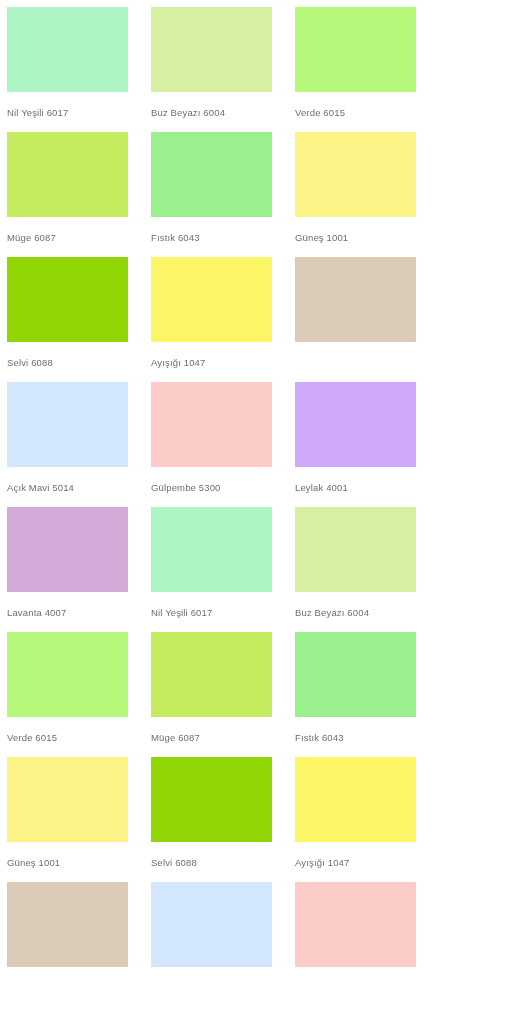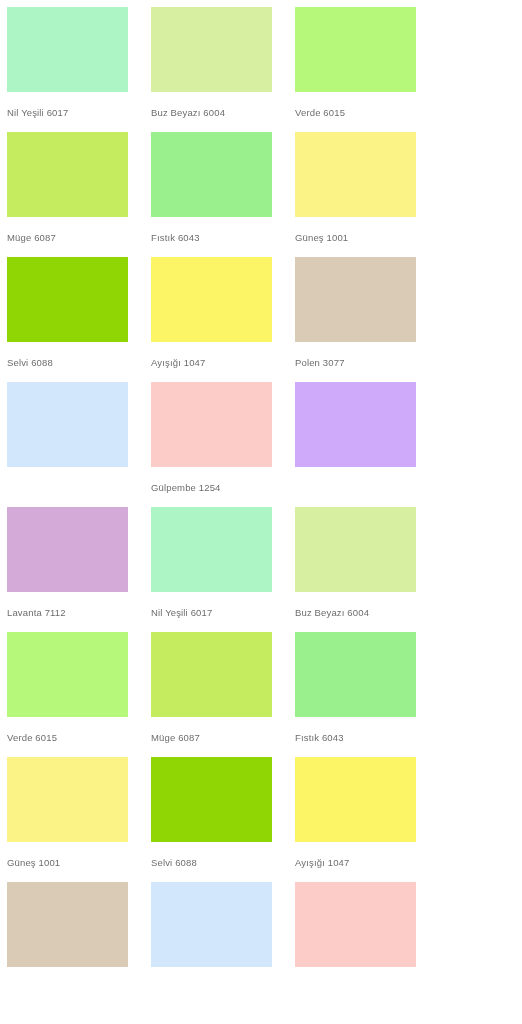--- a/index.html
+++ b/index.html
@@ -80,35 +80,36 @@
     <div class="swatch-cell">
       <div class="swatch-chip" title="Selvi 6088" style="background-color: rgb(144, 214, 5);"></div>
       <span class="swatch-label">Selvi 6088</span>
     </div>
     <div class="swatch-cell">
       <div class="swatch-chip" title="Ayışığı 1047" style="background-color: rgb(252, 245, 102);"></div>
       <span class="swatch-label">Ayışığı 1047</span>
     </div>
     <div class="swatch-cell">
       <div class="swatch-chip" title="Polen 3077" style="background-color: rgb(218, 203, 182);"></div>
-      <span class="swatch-label">Polen 3077</span>
     </div>
     <div class="swatch-cell">
       <div class="swatch-chip" title="Açık Mavi 5014" style="background-color: rgb(210, 231, 251);"></div>
+      <span class="swatch-label">Açık Mavi 5014</span>
     </div>
     <div class="swatch-cell">
       <div class="swatch-chip" title="Gülpembe 3009" style="background-color: rgb(251, 204, 200);"></div>
-      <span class="swatch-label">Gülpembe 1254</span>
+      <span class="swatch-label">Gülpembe 5300</span>
     </div>
     <div class="swatch-cell">
       <div class="swatch-chip" title="Leylak 4001" style="background-color: rgb(207, 170, 251);"></div>
+      <span class="swatch-label">Leylak 4001</span>
     </div>
     <div class="swatch-cell">
       <div class="swatch-chip" title="Lavanta 4007" style="background-color: rgb(212, 171, 216);"></div>
-      <span class="swatch-label">Lavanta 7112</span>
+      <span class="swatch-label">Lavanta 4007</span>
     </div>
     <div class="swatch-cell">
       <div class="swatch-chip" title="Nil Yeşili 6017" style="background-color: rgb(173, 245, 196);"></div>
       <span class="swatch-label">Nil Yeşili 6017</span>
     </div>
     <div class="swatch-cell">
       <div class="swatch-chip" title="Buz Beyazı 6004" style="background-color: rgb(215, 239, 160);"></div>
       <span class="swatch-label">Buz Beyazı 6004</span>
     </div>
     <div class="swatch-cell">

